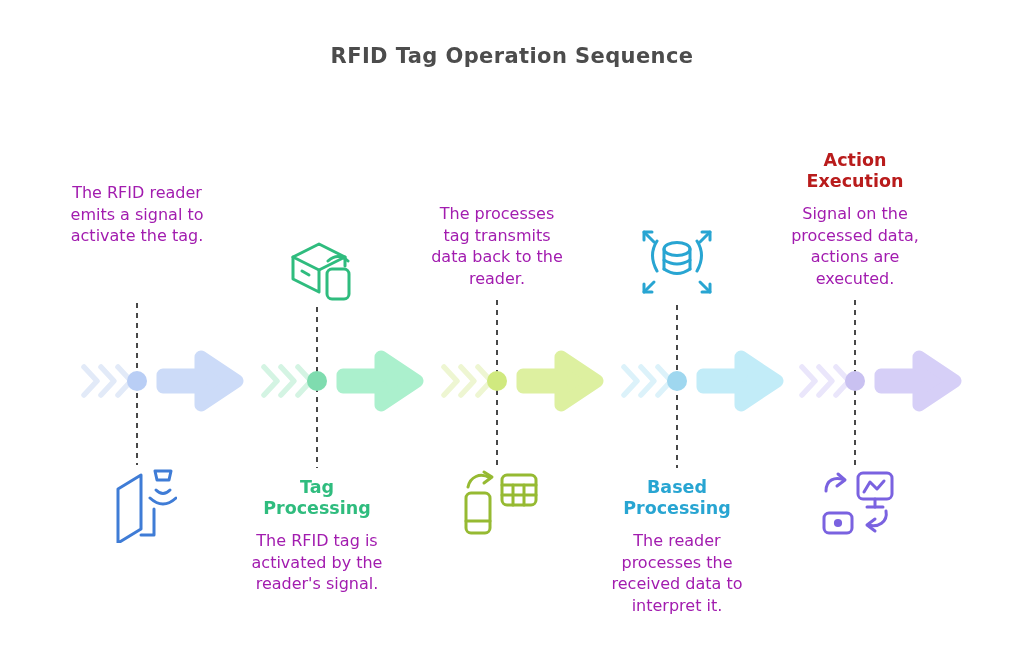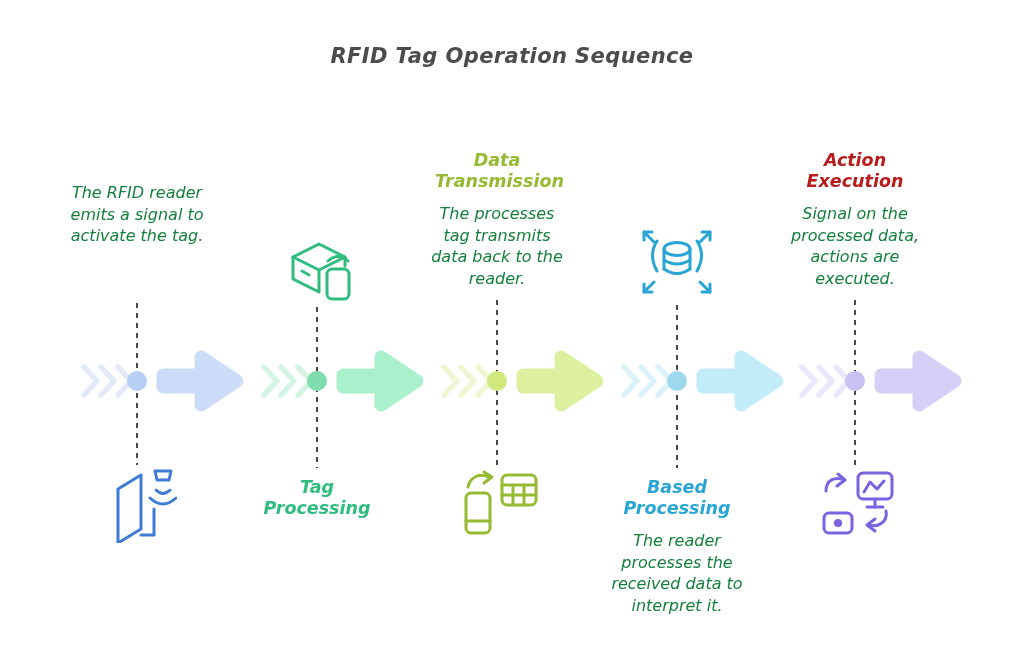--- a/index.html
+++ b/index.html
@@ -1,24 +1,24 @@
 <!DOCTYPE html>
 <html><head>
 <meta charset="utf-8">
 <style>
   html,body{margin:0;padding:0;}
   body{font-family:"DejaVu Sans","Liberation Sans",sans-serif;background:#ffffff;}
-  .canvas{position:relative;width:1024px;height:649px;background:#ffffff;overflow:hidden;font-style:italic;}
+  .canvas{position:relative;width:1024px;height:649px;background:#ffffff;overflow:hidden;}
   .abs{position:absolute;}
   .page-title{position:absolute;top:44px;left:0;width:1024px;text-align:center;
     font-size:21px;font-weight:bold;letter-spacing:.4px;color:#4c4c4c;}
   .step-title{position:absolute;width:124px;text-align:center;font-weight:bold;
     font-size:17.5px;line-height:21px;}
   .step-desc{position:absolute;width:134px;text-align:center;font-size:16px;
-    line-height:21.5px;color:#15803d;}
+    line-height:21.5px;color:#a21caf;}
   .dash{position:absolute;width:2px;
     background:repeating-linear-gradient(to bottom,#474747 0 5px,transparent 5px 10px);}
   svg{display:block;}
 </style>
 </head>
 <body>
 
 <div class="canvas">
 
   <div class="page-title" style="color: rgb(76, 76, 76);">RFID Tag Operation Sequence</div>
@@ -36,22 +36,22 @@
   <svg class="abs" style="left:281px;top:229px" width="76" height="76" viewBox="0 0 76 76" fill="none" stroke-width="3" stroke-linecap="round" stroke-linejoin="round" stroke="#2fbc7e">
     <path d="M12,28 L38,15 L64,28 L38,41 Z"></path>
     <path d="M12,28 V50 L38,63 V41"></path>
     <path d="M64,28 V37"></path>
     <path d="M21,42 L28,46"></path>
     <rect x="46" y="40" width="22" height="30" rx="5"></rect>
     <path d="M47,32 Q57,23 67,32"></path>
   </svg>
   <div class="dash" style="left:316px;top:307px;height:161px"></div>
   <div class="step-title" style="left: 255px; top: 477px; color: rgb(47, 188, 126);">Tag Processing</div>
+  <div class="step-desc" style="left:250px;top:530px">The RFID tag is activated by the reader's signal.</div>
 
-  <div class="step-title" style="left: 435px; top: 150px; color: rgb(150, 186, 50);">Data Transmission</div>
   <div class="step-desc" style="left:430px;top:203px">The processes tag transmits data back to the reader.</div>
   <div class="dash" style="left:496px;top:300px;height:165px"></div>
   <svg class="abs" style="left:456px;top:469px" width="86" height="68" viewBox="0 0 86 68" fill="none" stroke-width="3" stroke-linecap="round" stroke-linejoin="round" stroke="#96ba32">
     <rect x="10" y="24" width="24" height="40" rx="5"></rect>
     <path d="M10,52 H34"></path>
     <rect x="46" y="6" width="34" height="30" rx="5"></rect>
     <path d="M46,16 H80"></path>
     <path d="M57,16 V36"></path>
     <path d="M68,16 V36"></path>
     <path d="M46,26 H80"></path>

